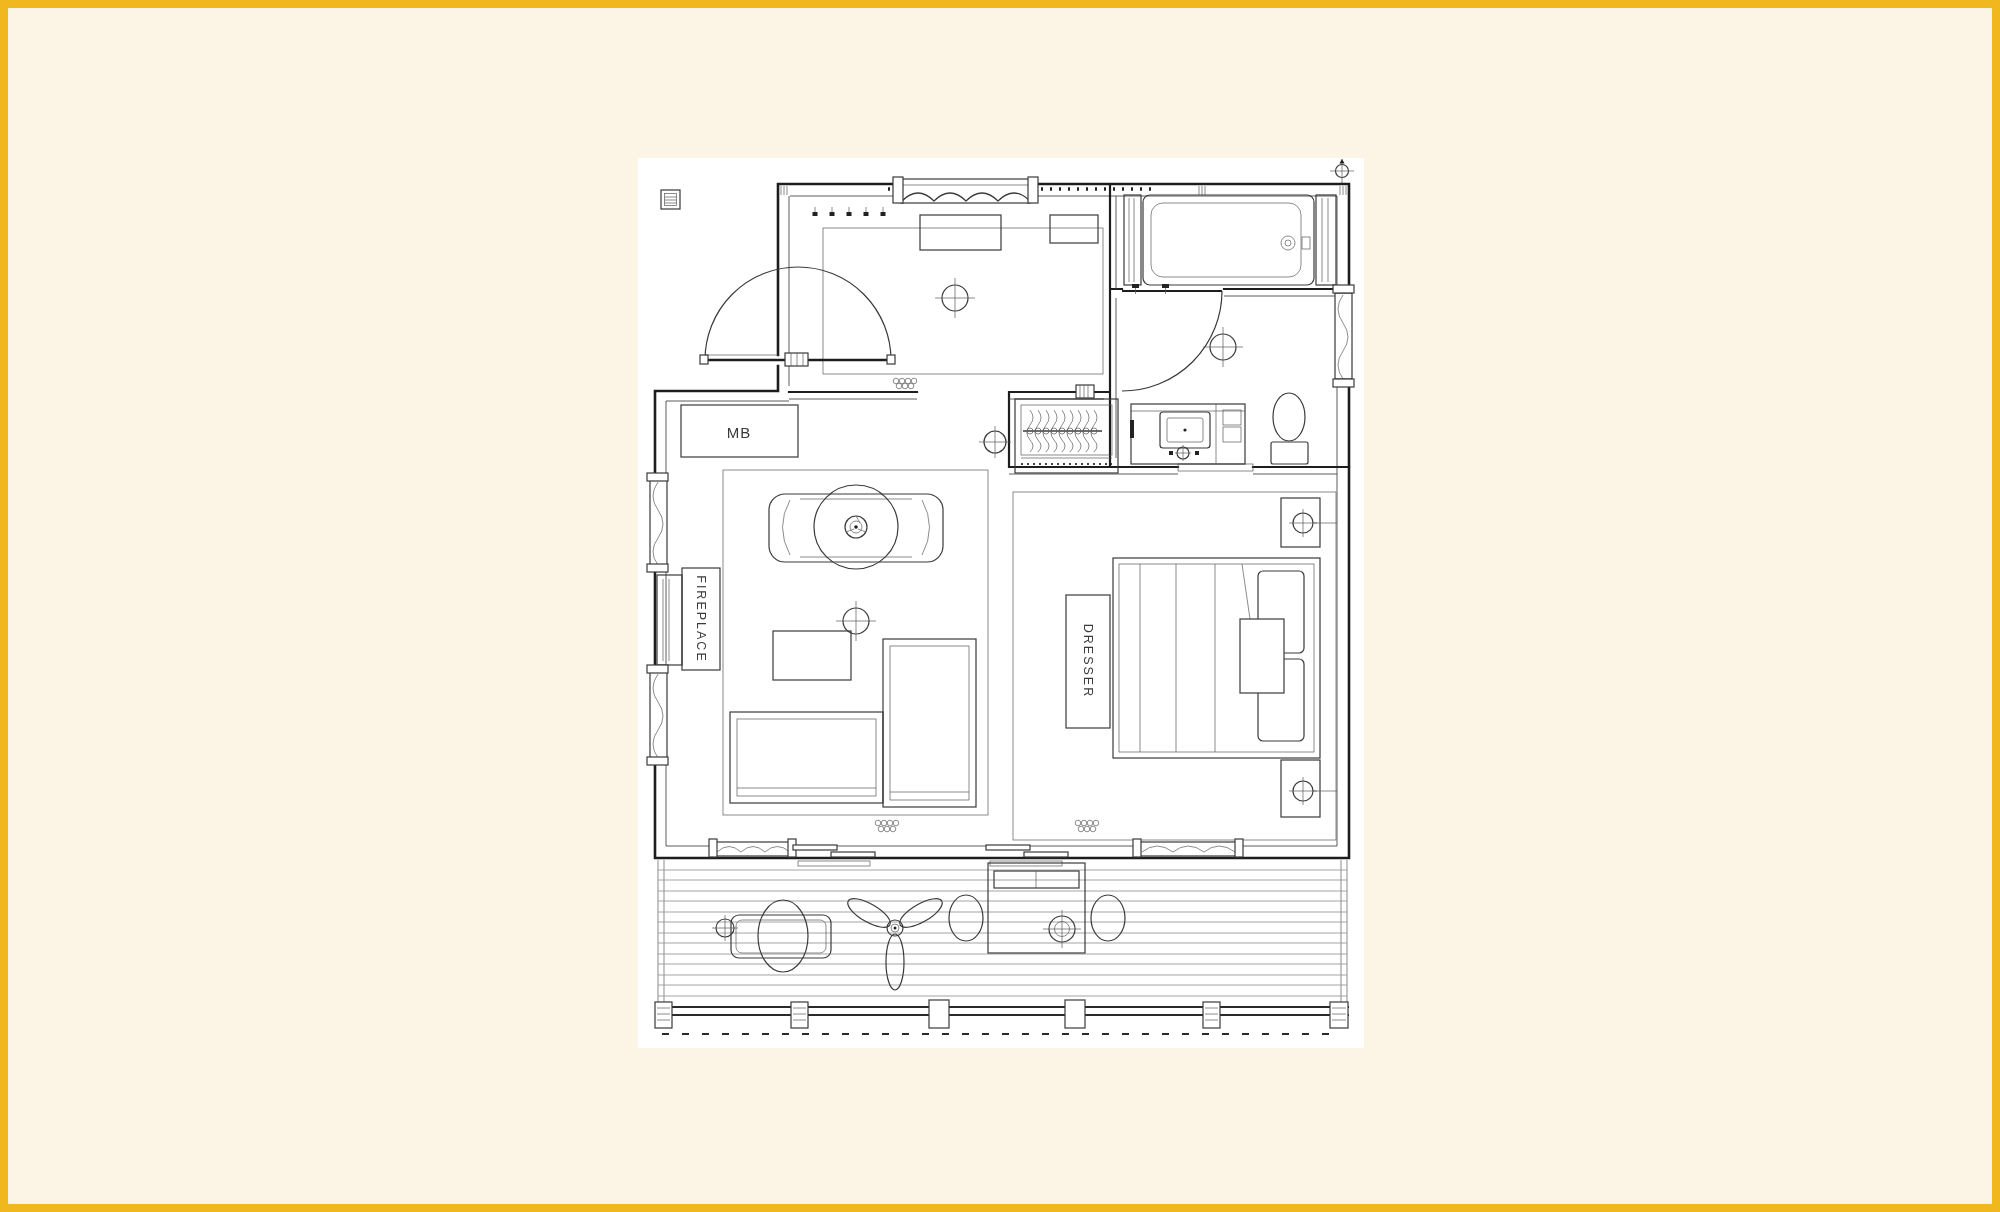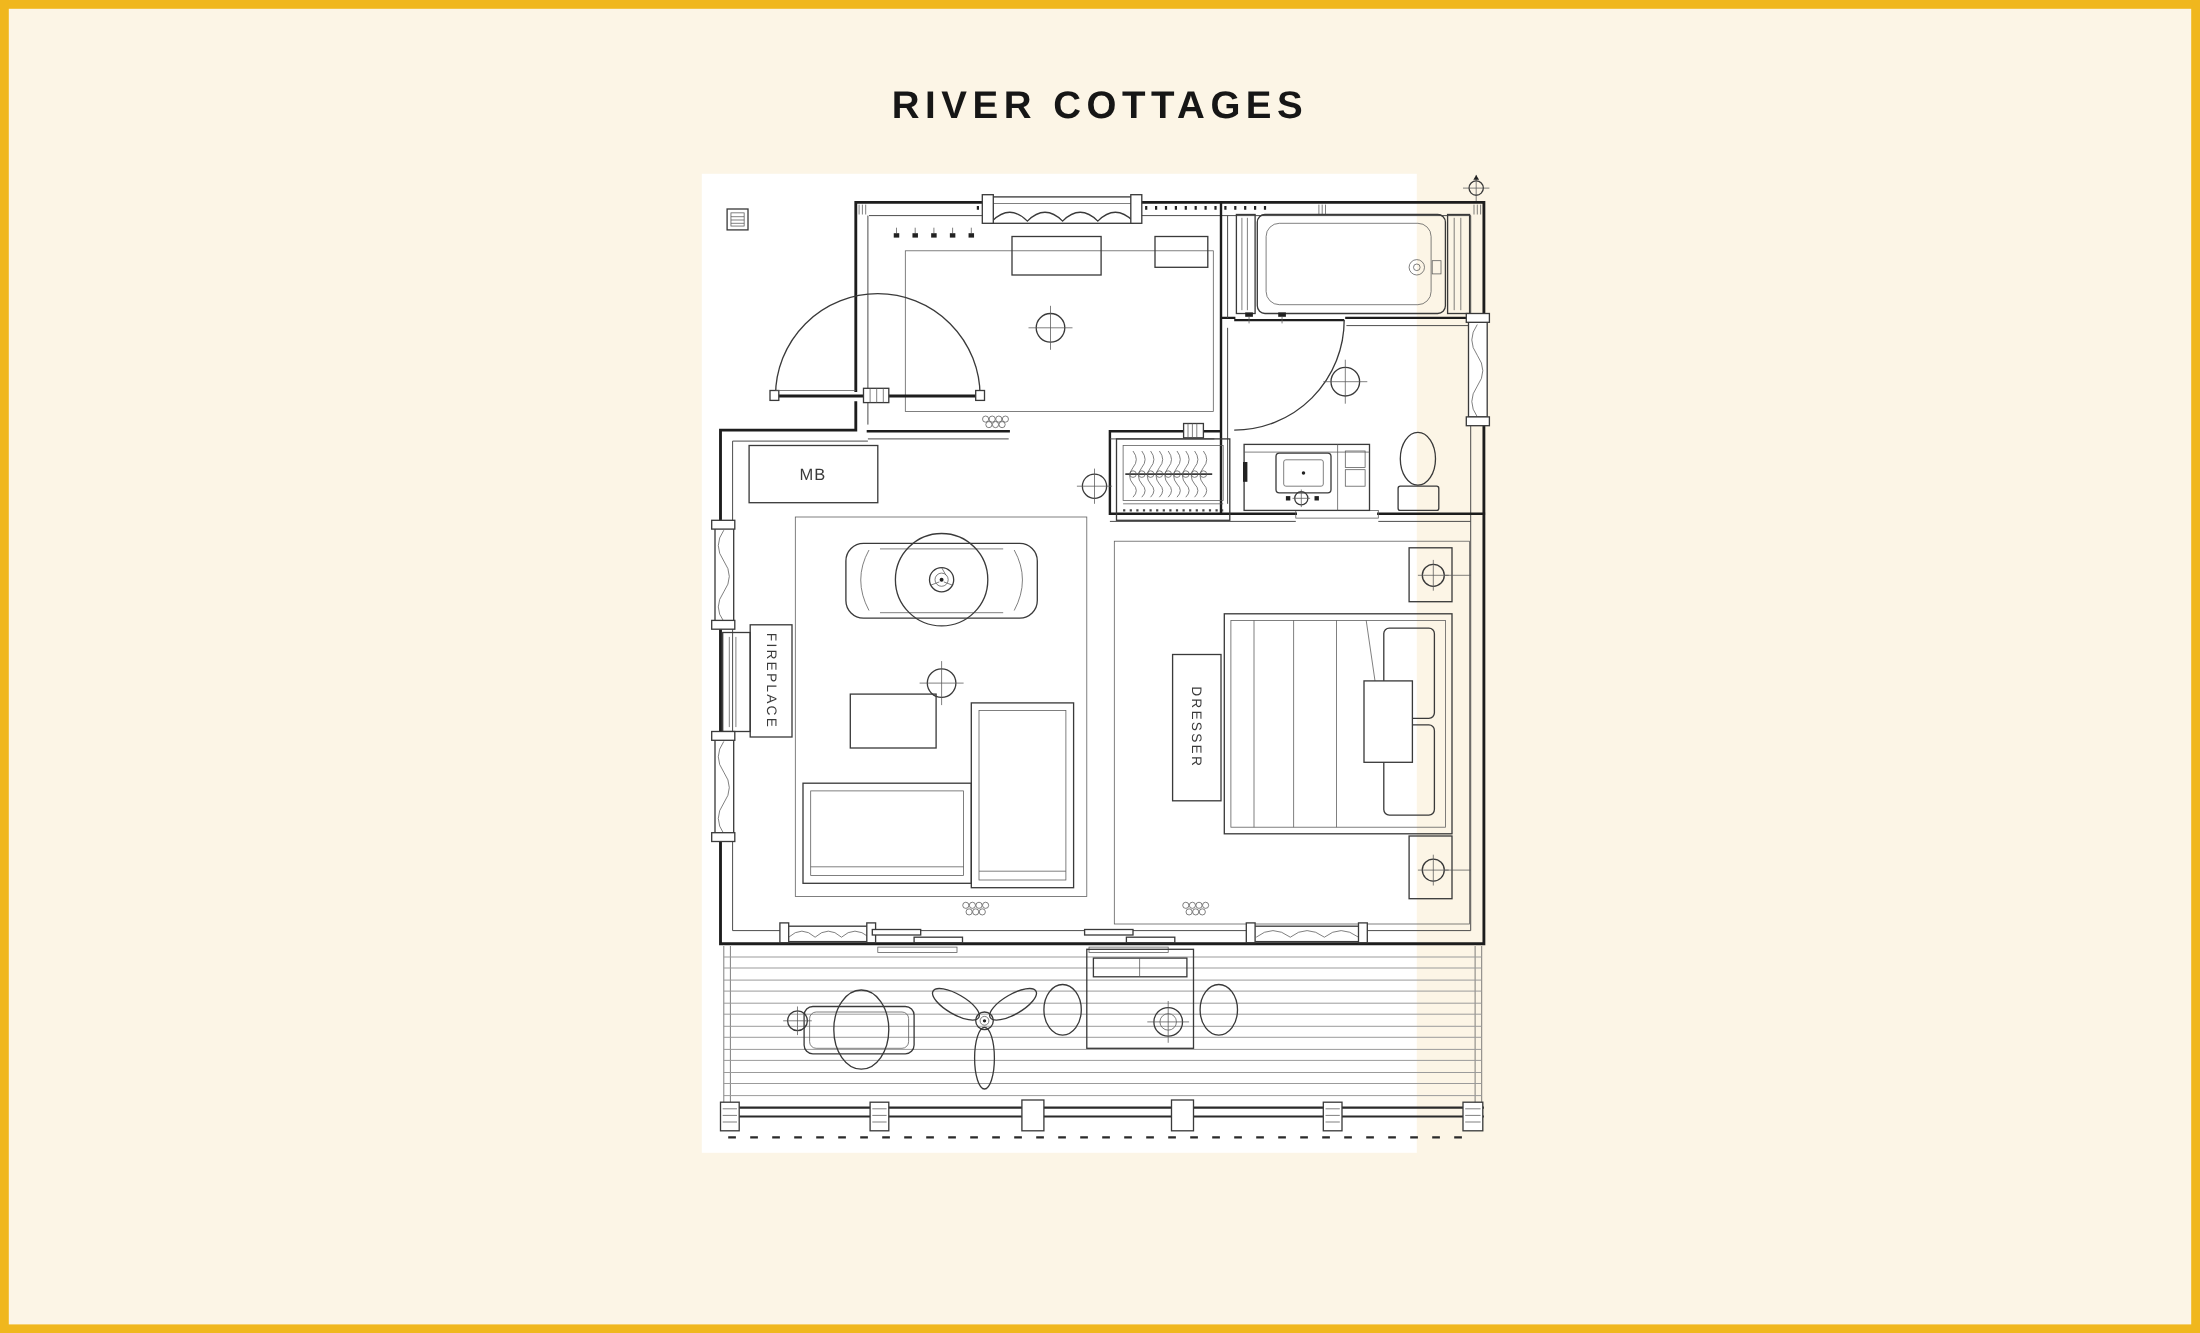--- a/index.html
+++ b/index.html
@@ -1,40 +1,39 @@
 <!DOCTYPE html>
 <html><head>
 <meta charset="utf-8">
 <style>
   html,body{margin:0;padding:0;}
   body{width:2000px;height:1212px;position:relative;font-family:"Liberation Sans",sans-serif;}
   .frame{position:absolute;inset:0;background:#F0B71E;}
   .page{position:absolute;inset:8px;background:#FCF5E6;overflow:hidden;}
   .poster-title{position:absolute;top:70px;left:0;right:0;margin:0;text-align:center;
     font-size:35px;font-weight:700;letter-spacing:5px;color:#161616;line-height:1;}
-  .plan-sheet{position:absolute;left:630px;top:150px;width:650px;height:890px;background:#FFFFFF;}
+  .plan-sheet{position:absolute;left:630px;top:150px;width:726px;height:890px;background:#FFFFFF;}
   svg{display:block;}
   .wall{stroke:#1D1D1D;stroke-width:2.6;fill:none;stroke-linecap:square;}
   .iwall{stroke:#1D1D1D;stroke-width:2.2;fill:none;stroke-linecap:square;}
   .wall2{stroke:#4a4a4a;stroke-width:0.9;fill:none;}
   .f{stroke:#3A3A3A;stroke-width:1.2;fill:none;}
   .fw{stroke:#3A3A3A;stroke-width:1.2;fill:#FFFFFF;}
   .ft{stroke:#5a5a5a;stroke-width:0.7;fill:none;}
   .blk{fill:#222;stroke:none;}
   .board{stroke:#9A9A9A;stroke-width:0.9;fill:none;}
   .tick{stroke:#222;stroke-width:3.4;fill:none;stroke-dasharray:2 7;}
   .dash{stroke:#2a2a2a;stroke-width:2.2;fill:none;stroke-dasharray:7 13;}
   .lbl{font-family:"Liberation Sans",sans-serif;fill:#3a3a3a;}
 </style>
 </head>
 <body>
 
 <div class="frame">
   <div class="page">
-    <h1 class="poster-title">RIVER COTTAGES</h1>
 
     <div class="plan-sheet">
       <svg viewBox="0 0 726 890" width="726" height="890">
 
         <g>
           <rect x="23" y="32" width="19" height="19" class="f"></rect>
           <rect x="26.5" y="35.5" width="12" height="12" class="ft"></rect>
           <path class="ft" d="M26.5,39 H38.5 M26.5,42 H38.5 M26.5,45 H38.5"></path>
         </g>
 

